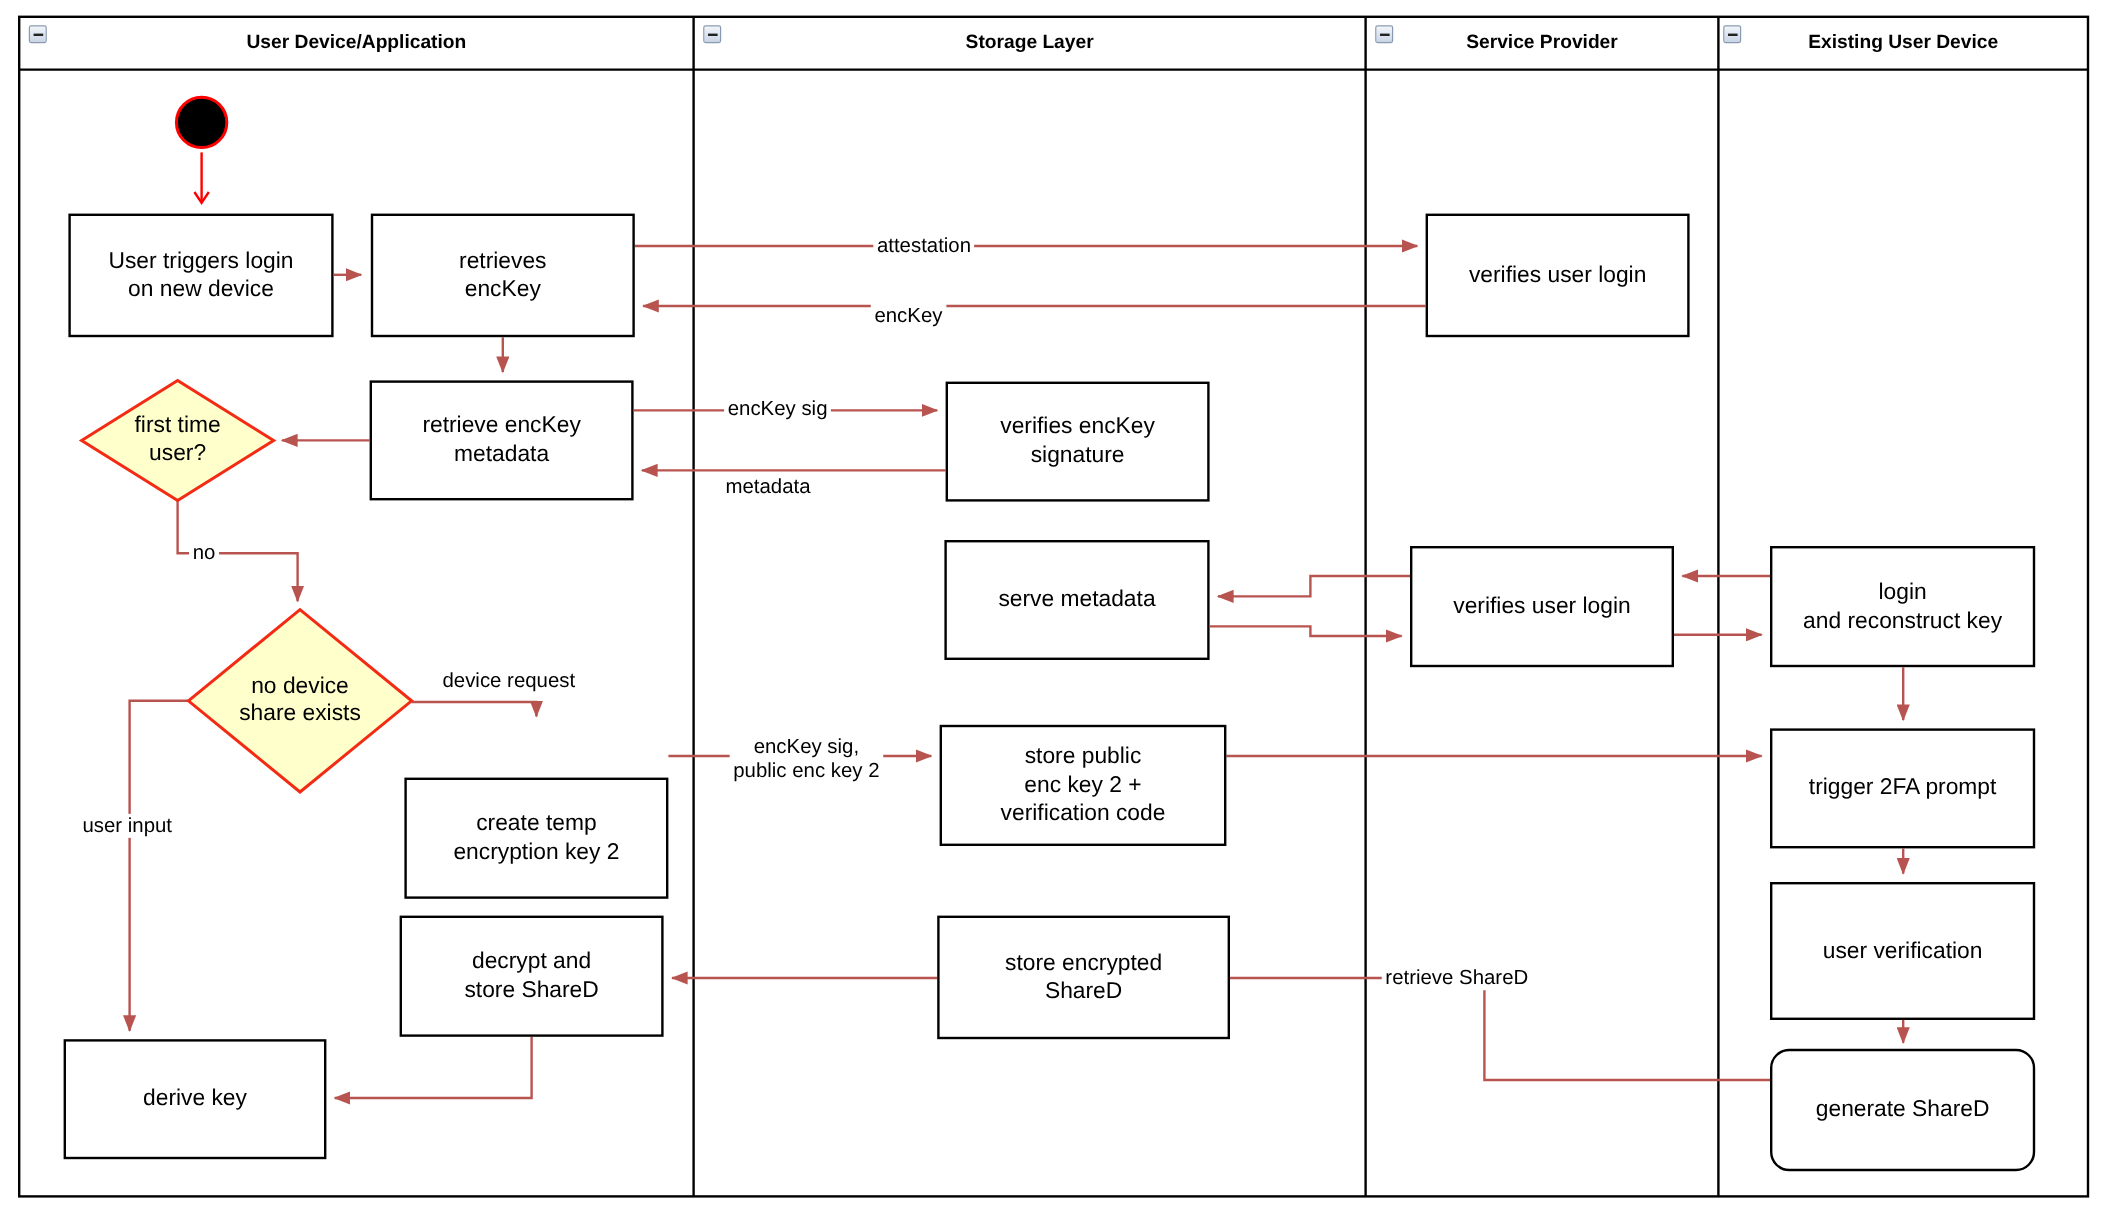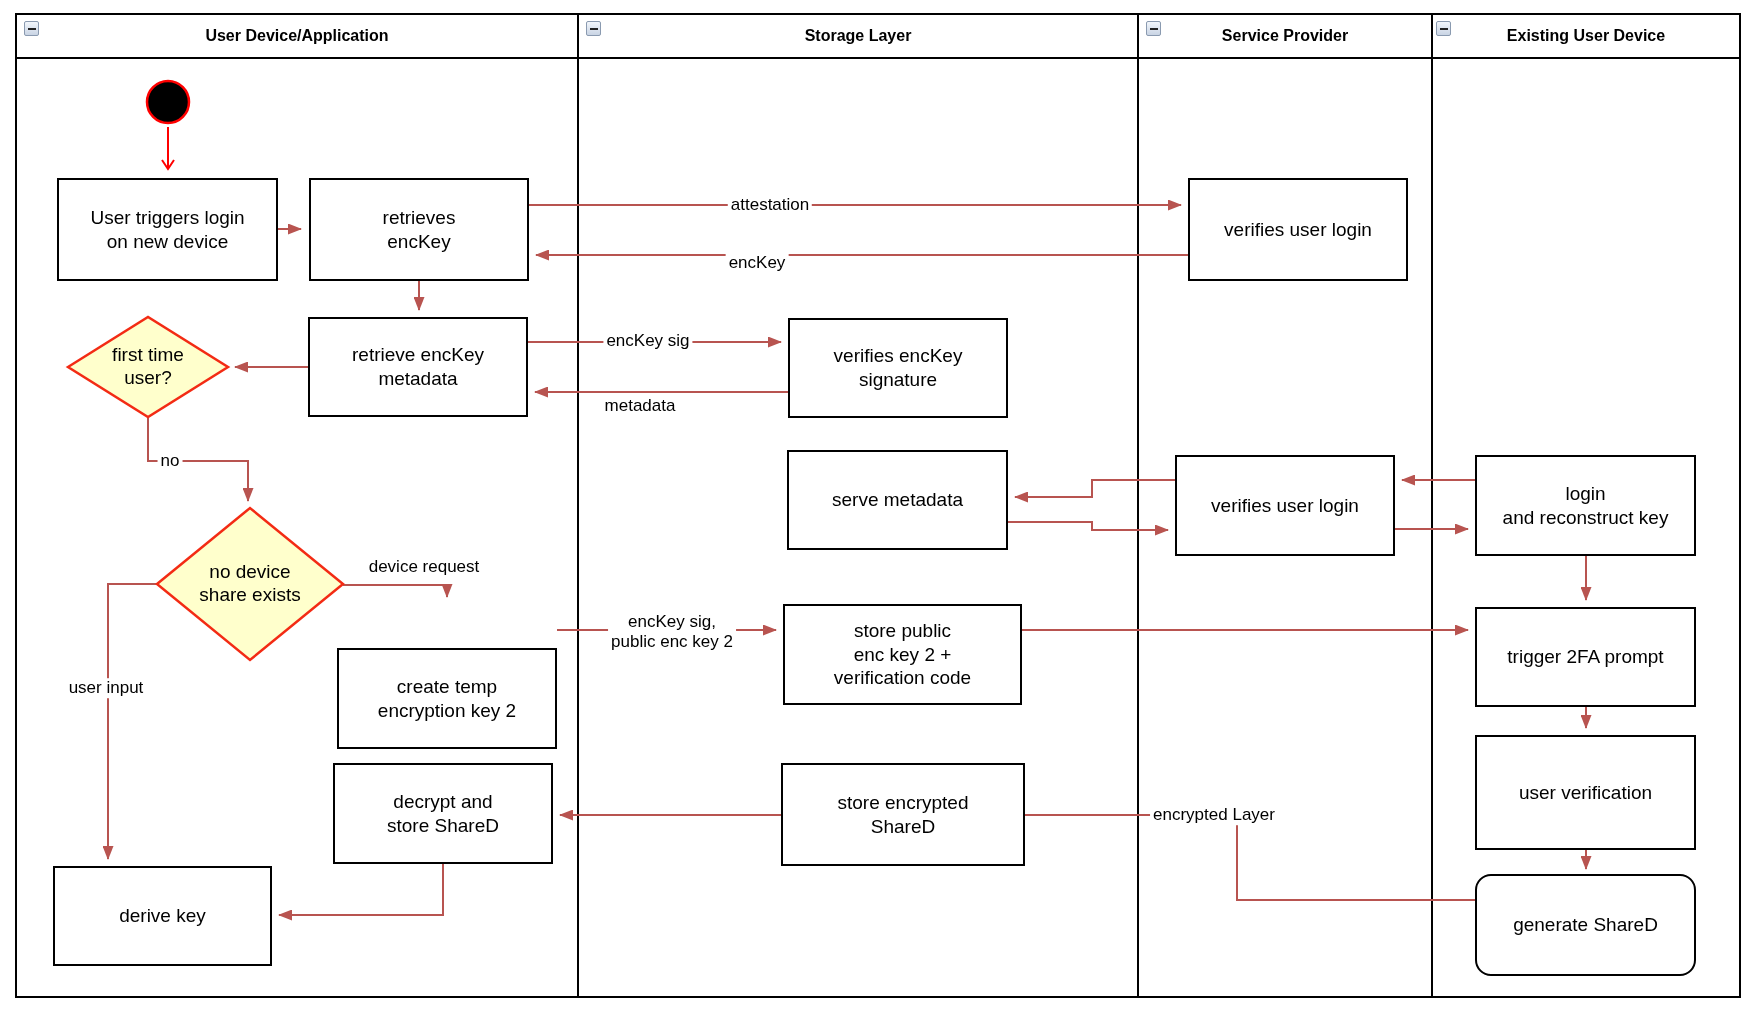--- a/index.html
+++ b/index.html
@@ -130,15 +130,15 @@
 
   <div class="elabel" style="left:770px;top:205px;">attestation</div>
   <div class="elabel" style="left:757px;top:263px;">encKey</div>
   <div class="elabel" style="left:648px;top:341px;">encKey sig</div>
   <div class="elabel" style="left:640px;top:406px;">metadata</div>
   <div class="elabel" style="left:170px;top:461px;">no</div>
   <div class="elabel" style="left:424px;top:567px;">device request</div>
   <div class="elabel" style="left:672px;top:632px;">encKey sig,
 public enc key 2</div>
   <div class="elabel" style="left:106px;top:688px;">user input</div>
-  <div class="elabel" style="left:1214px;top:815px;">encrypted Layer</div>
+  <div class="elabel" style="left:1214px;top:815px;">retrieve ShareD</div>
 
 </div>
 
 </body></html>

